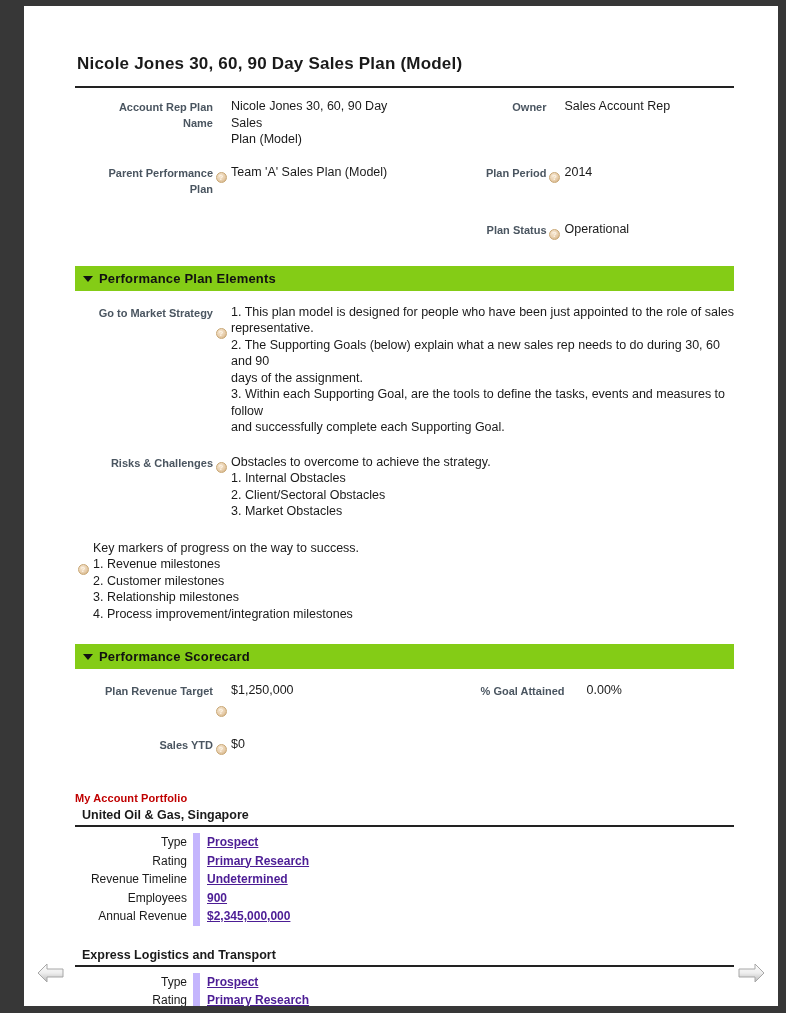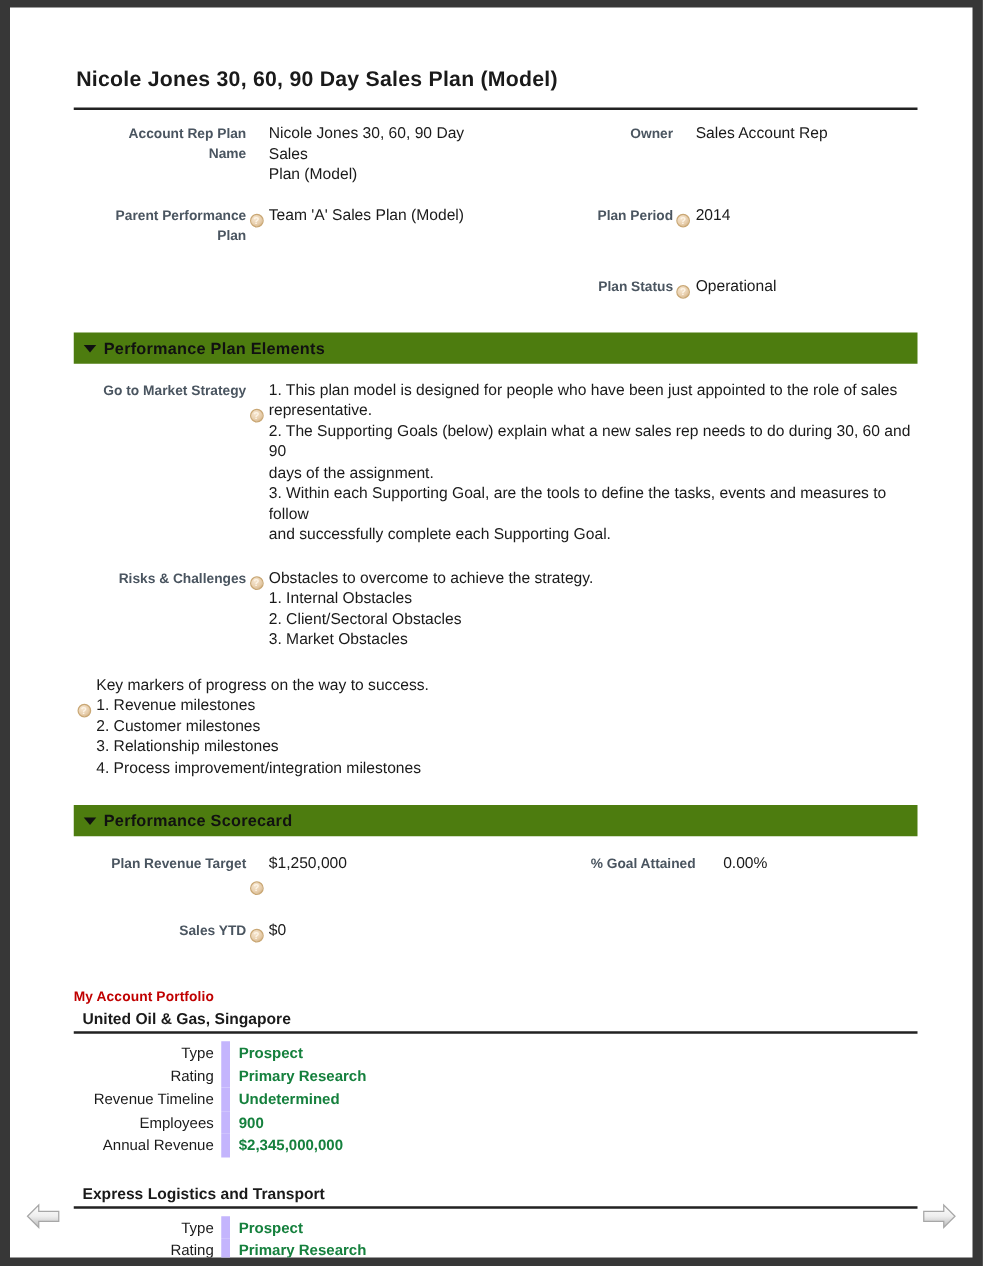--- a/index.html
+++ b/index.html
@@ -15,21 +15,21 @@
   }
 
   
   .frame {
     position: absolute;
     left: 0; top: 0;
     width: 786px;
     height: 1013px;
     background: #373737;
     box-sizing: border-box;
-    padding: 6px 8px 7px 8px;
+    padding: 6px 8px 7px 24px;
   }
   .page {
     position: relative;
     width: 100%;
     height: 100%;
     background: #ffffff;
     box-sizing: border-box;
     overflow: hidden;
   }
 
@@ -118,21 +118,21 @@
     left: 0; right: 0; top: -1px;
     font-size: 8px;
     font-weight: bold;
     line-height: 11px;
     text-align: center;
     color: #fdf4e6;
   }
 
   
   .section-bar {
-    background: #4d7c0f;
+    background: #84cc16;
     height: 25px;
     margin: 0 6px 0 6px;
     display: flex;
     align-items: center;
     padding-left: 8px;
     box-sizing: border-box;
   }
   .sec-tri {
     width: 0; height: 0;
     border-left: 5px solid transparent;
@@ -179,23 +179,24 @@
   }
   .rl-lab {
     width: 118px;
     text-align: right;
     color: #1a1a1a;
     padding-right: 6px !important;
     border-right: 7px solid #c4b5fd;
   }
   .rl-val {
     font-weight: bold;
-    color: #15803d;
+    color: #4c1d95;
     padding-left: 7px !important;
     white-space: nowrap;
+    text-decoration: underline;
   }
 
   
   .nav-arrow {
     position: absolute;
     bottom: 20px;
     width: 30px;
     height: 26px;
   }
   .nav-arrow.prev { left: 12px; }

